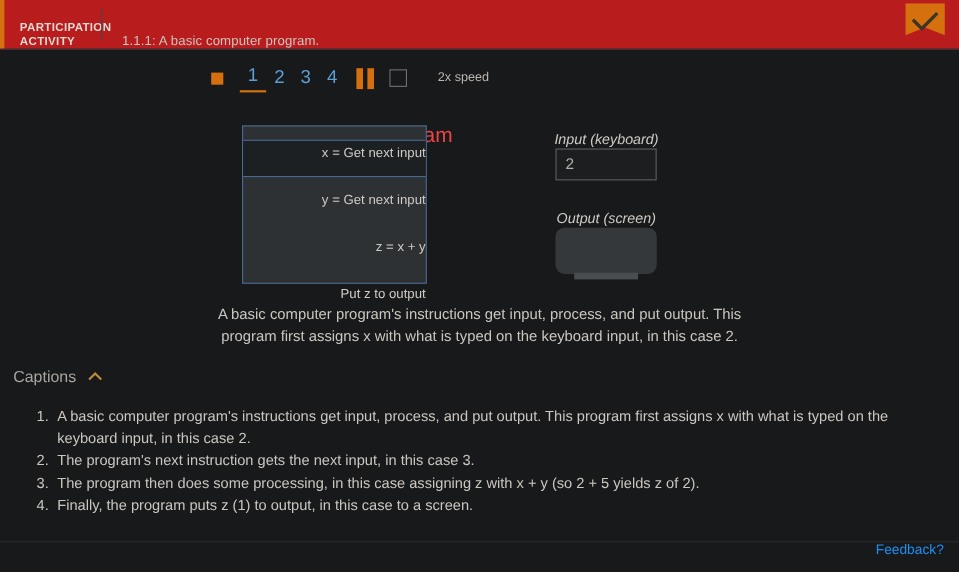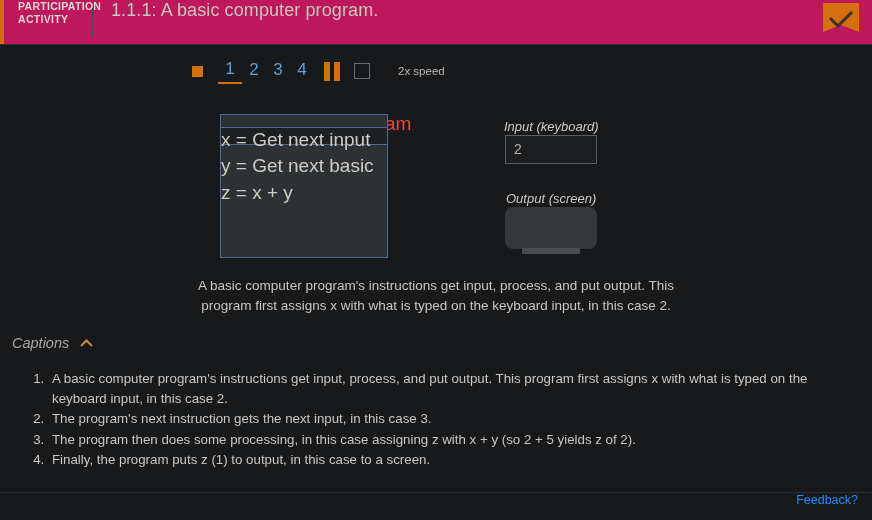--- a/index.html
+++ b/index.html
@@ -14,24 +14,24 @@
     font-family: "Liberation Sans", sans-serif;
     color: #d6d2cc;
     overflow: hidden;
     position: relative;
   }
 
   
   .header {
     position: relative;
     height: 45px;
-    background: #be185d;
+    background: #b91c1c;
     border-bottom: 1px solid #333538;
     display: flex;
-    align-items: flex-start;
+    align-items: flex-end;
   }
   .header-accent {
     position: absolute;
     left: 0; top: 0; bottom: 0;
     width: 4px;
     background: #d4700d;
   }
   .pa-label {
     margin-left: 18px;
     font-size: 10.5px;
@@ -44,21 +44,21 @@
     width: 74px;
   }
   .header-divider {
     width: 1px;
     align-self: stretch;
     margin: 8px 0 8px 0;
     background: #47494c;
   }
   .header-title {
     margin-left: 18px;
-    font-size: 18px;
+    font-size: 12px;
     color: #c9c5bf;
     letter-spacing: 0.1px;
   }
   .header-check {
     position: absolute;
     right: 13px;
     top: 3px;
     width: 36px;
     height: 36px;
   }
@@ -132,24 +132,24 @@
   .prog-box {
     position: absolute;
     left: 220px;
     top: 26px;
     width: 168px;
     height: 144px;
     background: #2e3134;
     border: 1px solid #4a6a93;
   }
   .prog-line {
-    height: 18px;
+    height: 34px;
     line-height: 23px;
-    text-align: left;
-    font-size: 19px;
+    text-align: right;
+    font-size: 12px;
     color: #cfcbc5;
     margin-top: 9px;
   }
   .prog-line.first {
     margin-top: 12px;
     background: #1d2023;
     border-top: 1px solid #4a6a93;
     border-bottom: 1px solid #4a6a93;
   }
 
@@ -208,21 +208,20 @@
     align-items: center;
     gap: 10px;
     padding-left: 12px;
     margin-top: 18px;
     cursor: pointer;
     width: 100px;
   }
   .captions-title {
     font-size: 14.5px;
     color: #a9a5a0;
-    font-style: italic;
   }
   .chev { display: block; }
   .caption-list {
     margin: 17px 0 0 0;
     padding-left: 48px;
     list-style: decimal;
     color: #cac6c0;
   }
   .caption-list li {
     font-size: 13.3px;
@@ -277,22 +276,23 @@
     <div class="pause-bar"></div>
   </div>
   <div class="speed-check"></div>
   <div class="speed-label">2x speed</div>
 </div>
 
 <div class="stage">
   <div class="prog-title">Computer program</div>
   <div class="prog-box">
     <div class="prog-line first">x = Get next input</div>
-    <div class="prog-line">y = Get next basic</div>
+    <div class="prog-line">y = Get next input</div>
     <div class="prog-line">z = x + y</div>
+    <div class="prog-line">Put z to output</div>
   </div>
 
   <div class="io-label input-label">Input (keyboard)</div>
   <div class="input-box">2</div>
 
   <div class="io-label output-label">Output (screen)</div>
   <div class="screen"></div>
   <div class="screen-stand"></div>
 </div>
 

